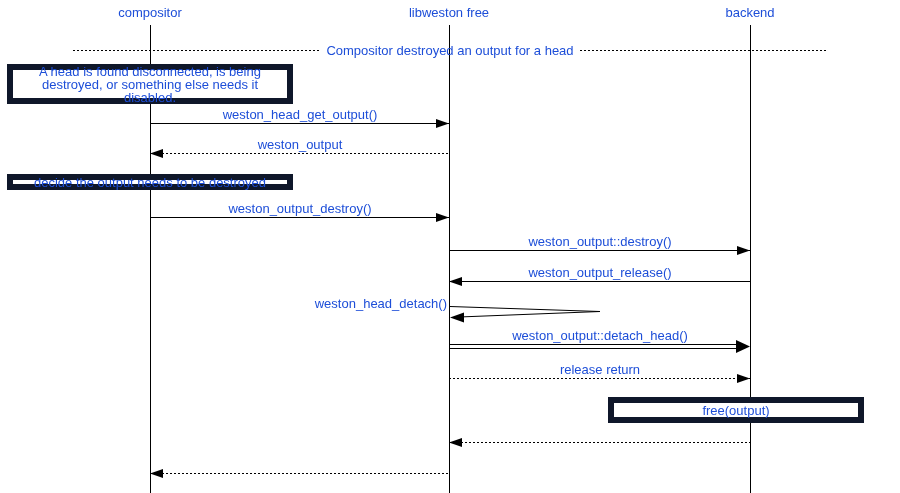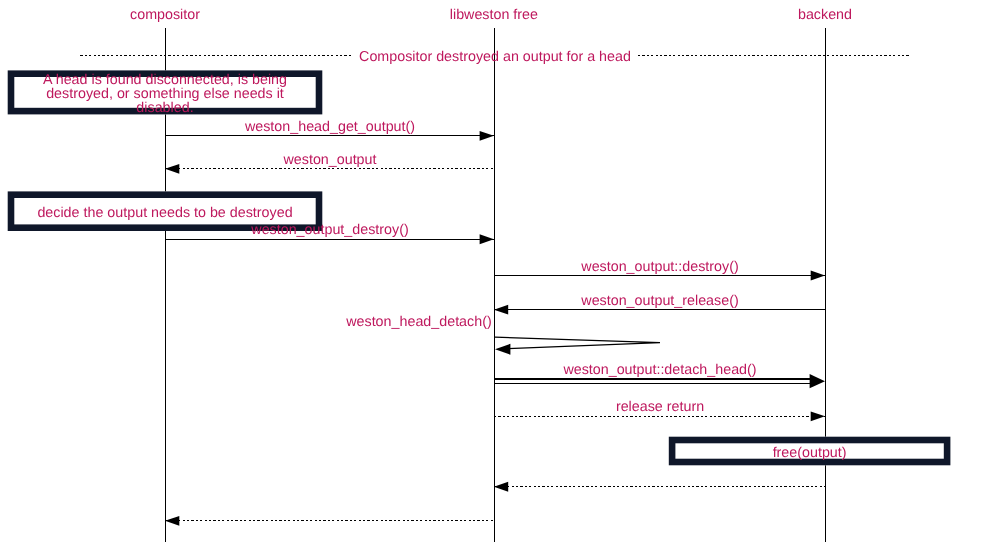--- a/index.html
+++ b/index.html
@@ -1,18 +1,18 @@
 <!DOCTYPE html>
 <html><head>
 <meta charset="utf-8">
 <style>
   html,body{margin:0;padding:0;background:#fff;}
   #canvas{
     position:relative;width:900px;height:493px;background:#fff;
-    font-family:"Liberation Sans",sans-serif;font-size:13px;color:#be185d;
+    font-family:"Liberation Sans",sans-serif;font-size:13px;color:#1d4ed8;
     overflow:hidden;
   }
   #canvas svg{position:absolute;left:0;top:0;}
   .lbl{position:absolute;line-height:15px;white-space:nowrap;}
   .center{transform:translateX(-50%);}
   .rightalign{text-align:right;}
   .note{
     position:absolute;background:#fff;border:6px solid #0f172a;box-sizing:border-box;
     display:flex;align-items:center;justify-content:center;
     text-align:center;line-height:13px;
@@ -63,29 +63,29 @@
 
   <div class="lbl center" style="left:150px;top:5px">compositor</div>
   <div class="lbl center" style="left:449px;top:5px">libweston free</div>
   <div class="lbl center" style="left:750px;top:5px">backend</div>
 
   <div class="lbl center" style="left:450px;top:43px">Compositor destroyed an output for a head</div>
 
   <div class="note" style="left:7px;top:64px;width:286px;height:40px">
     <span style="width:260px">A head is found disconnected, is being destroyed, or something else needs it disabled.</span>
   </div>
-  <div class="note" style="left:7px;top:174px;width:286px;height:36px">
+  <div class="note" style="left:7px;top:174px;width:286px;height:16px">
     <span>decide the output needs to be destroyed</span>
   </div>
   <div class="note" style="left:608px;top:397px;width:256px;height:26px">
     <span>free(output)</span>
   </div>
 
   <div class="lbl center" style="left:300px;top:107px">weston_head_get_output()</div>
   <div class="lbl center" style="left:300px;top:137px">weston_output</div>
   <div class="lbl center" style="left:300px;top:201px">weston_output_destroy()</div>
   <div class="lbl center" style="left:600px;top:234px">weston_output::destroy()</div>
   <div class="lbl center" style="left:600px;top:265px">weston_output_release()</div>
-  <div class="lbl rightalign" style="right:453px;top:284px">weston_head_detach()</div>
+  <div class="lbl rightalign" style="right:453px;top:296px">weston_head_detach()</div>
   <div class="lbl center" style="left:600px;top:328px">weston_output::detach_head()</div>
   <div class="lbl center" style="left:600px;top:362px">release return</div>
 
 </div>
 
 </body></html>

